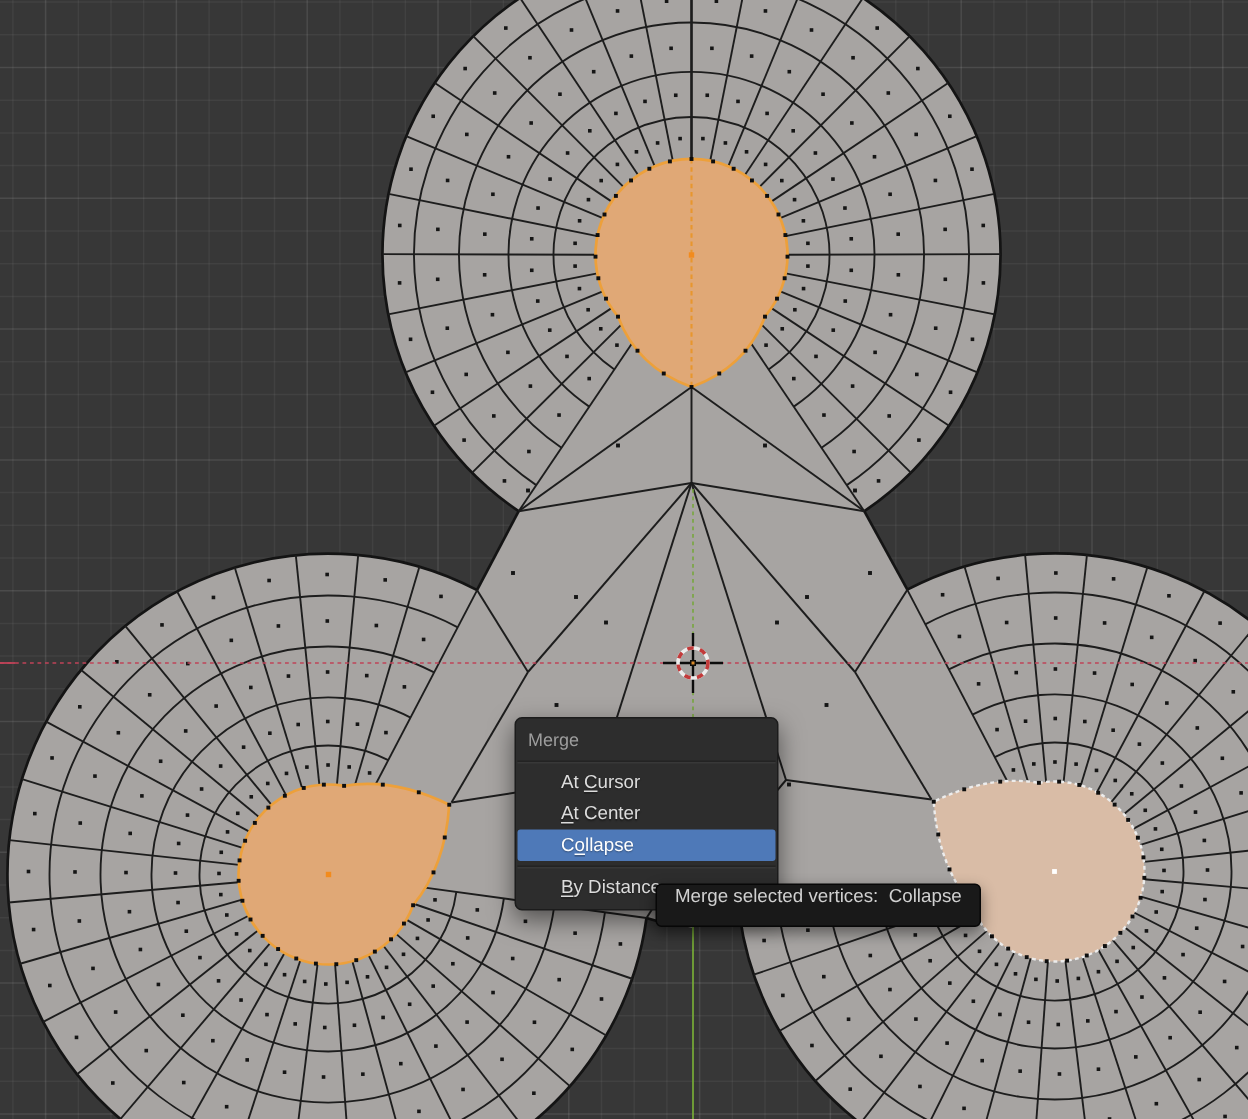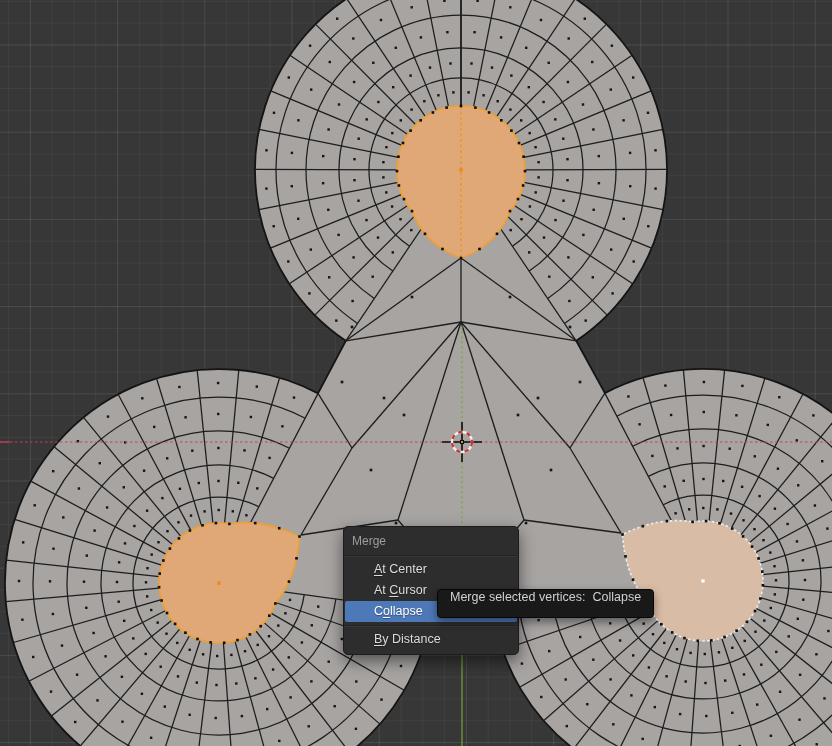--- a/index.html
+++ b/index.html
@@ -2,21 +2,21 @@
 <html><head>
 <meta charset="utf-8">
 <style>
   html,body{margin:0;padding:0;background:#222;}
   #stage{position:relative;width:832px;height:746px;overflow:hidden;background:#373737;
          font-family:"Liberation Sans",sans-serif;}
   #scene{position:absolute;left:0;top:0;}
   
   #menu{position:absolute;left:343px;top:478px;width:176px;box-sizing:border-box;
         background:#2d2d2d;border:1px solid #1c1c1c;border-radius:5px;
-        box-shadow:0 6px 16px rgba(0,0,0,.5);z-index:10;padding-bottom:4px;margin-top:48px;}
+        box-shadow:0 6px 16px rgba(0,0,0,.5);z-index:10;padding-bottom:4px;}
   .menu-title{height:21px;line-height:21px;padding:4px 0 0 8px;font-size:12px;color:#9d9d9d;}
   .menu-sep{border-top:1px solid #232323;border-bottom:1px solid rgba(255,255,255,.055);
             margin:3px 1px 2px 1px;height:0;}
   .mi{height:21px;line-height:21px;padding-left:29px;margin:0 1px;font-size:12.5px;
       color:#dcdcdc;border-radius:2px;text-shadow:0 1px 1px rgba(0,0,0,.35);cursor:default;}
   .mi.sel{color:#ffffff;}
   .mi u{text-decoration:underline;text-underline-offset:2px;}
   
   #tooltip{position:absolute;left:437px;top:589px;height:29px;box-sizing:border-box;
            display:flex;align-items:flex-start;white-space:nowrap;padding:0 12px;
@@ -763,22 +763,22 @@
         <circle cx="462" cy="442" r="10" fill="none" stroke="#c23a3a" stroke-width="2.4" stroke-dasharray="4.3,4.3"></circle>
         <rect x="460.0" y="440.0" width="4" height="4" fill="#0c0c0c"></rect>
         <rect x="461.0" y="441.0" width="2" height="2" fill="#d98a2b"></rect>
       </g>
     </svg>
 
   <div id="menu">
     <div class="menu-title">Merge</div>
     <div class="menu-sep"></div>
     <div id="menu-items">
+        <div class="mi">At <u>C</u>ursor</div>
         <div class="mi"><u>A</u>t Center</div>
-        <div class="mi">At <u>C</u>ursor</div>
         <div class="mi sel" style="background: rgb(78, 121, 184);">C<u>o</u>llapse</div>
         <div class="menu-sep"></div>
         <div class="mi"><u>B</u>y Distance</div>
       </div>
   </div>
 
   <div id="tooltip">
     <span>Merge selected vertices:</span>
     <span class="val">Collapse</span>
   </div>

